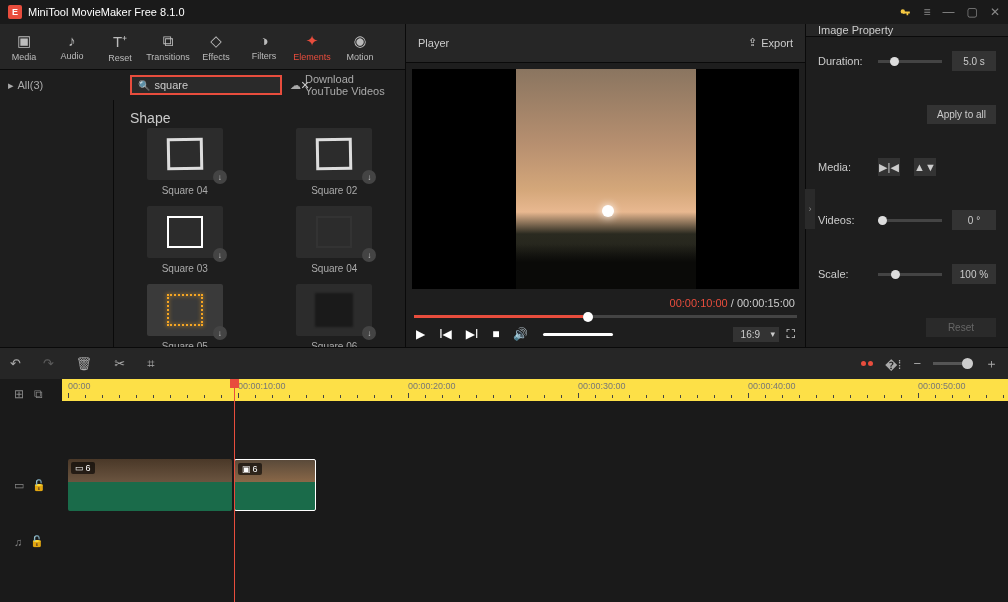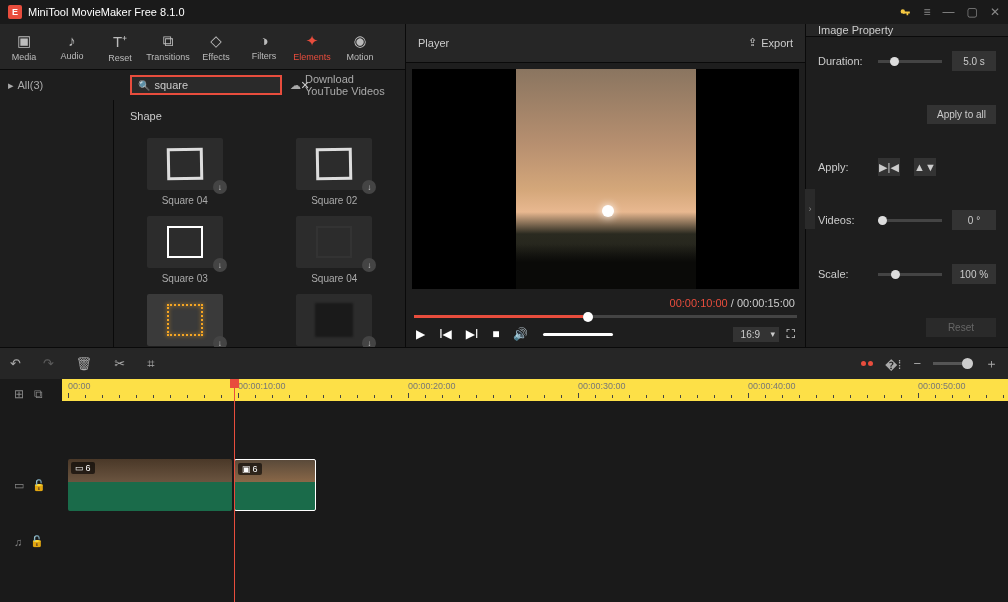--- a/index.html
+++ b/index.html
@@ -22,21 +22,21 @@
 .tree-panel{width:114px;border-right:1px solid #0a0a0a;padding:6px}
 .tree-item{display:flex;align-items:center;gap:4px;color:#aaa;font-size:11px;cursor:pointer}
 .search-wrap{flex:1;display:flex;align-items:center;gap:8px}
 .search-box{flex:1;height:20px;background:#2a2a2a;border:2px solid #e84d3d;display:flex;align-items:center;padding:0 6px;gap:4px;max-width:152px}
 .search-box input{flex:1;background:none;border:none;color:#ccc;font-size:11px;outline:none}
 .search-icon{color:#888;font-size:10px}
 .clear-x{color:#ccc;cursor:pointer;font-size:11px}
 .dl-link{display:flex;align-items:center;gap:4px;color:#aaa;font-size:11px;cursor:pointer}
 .content-row{flex:1;display:flex;overflow:hidden}
 .elements-grid{flex:1;padding:10px 16px;overflow:hidden}
-.section-label{color:#ccc;font-size:11px;margin-bottom:16px}
+.section-label{color:#ccc;font-size:14px;margin-bottom:2px}
 .grid{display:grid;grid-template-columns:repeat(2,1fr);gap:10px 40px}
 .thumb-item{display:flex;flex-direction:column;align-items:center;gap:5px;position:relative}
 .thumb{width:76px;height:52px;background:#2c2c2c;border-radius:2px;display:flex;align-items:center;justify-content:center;position:relative}
 .thumb.selected{background:#3a3a3a}
 .dl-badge{position:absolute;right:-4px;bottom:-4px;width:14px;height:14px;background:#444;border-radius:50%;display:flex;align-items:center;justify-content:center;color:#ccc;font-size:8px}
 .thumb-label{color:#aaa;font-size:10px}
 .sq{width:36px;height:32px;border:2px solid #fff}
 .sq.rough{border:3px solid #ddd;transform:rotate(-1deg)}
 .sq.dark{border-color:#333}
 .sq.dotted{border:2px dotted #f5a623;filter:drop-shadow(0 0 2px #f5a623)}
@@ -274,21 +274,21 @@
     <div class="props-body">
       <div class="prop-row">
         <span class="prop-label">Duration:</span>
         <div class="slider">
             <div class="slider-knob" style="left:18%"></div>
           </div>
         <div class="prop-val">5.0 s</div>
       </div>
       <div class="apply-btn">Apply to all</div>
       <div class="prop-row">
-        <span class="prop-label">Apply:</span>
+        <span class="prop-label">Media:</span>
         <div class="flip-btns">
           <div class="flip-btn">▶|◀</div>
           <div class="flip-btn">▲▼</div>
         </div>
       </div>
       <div class="prop-row">
         <span class="prop-label">Videos:</span>
         <div class="slider">
             <div class="slider-knob" style="left:0%"></div>
           </div>

